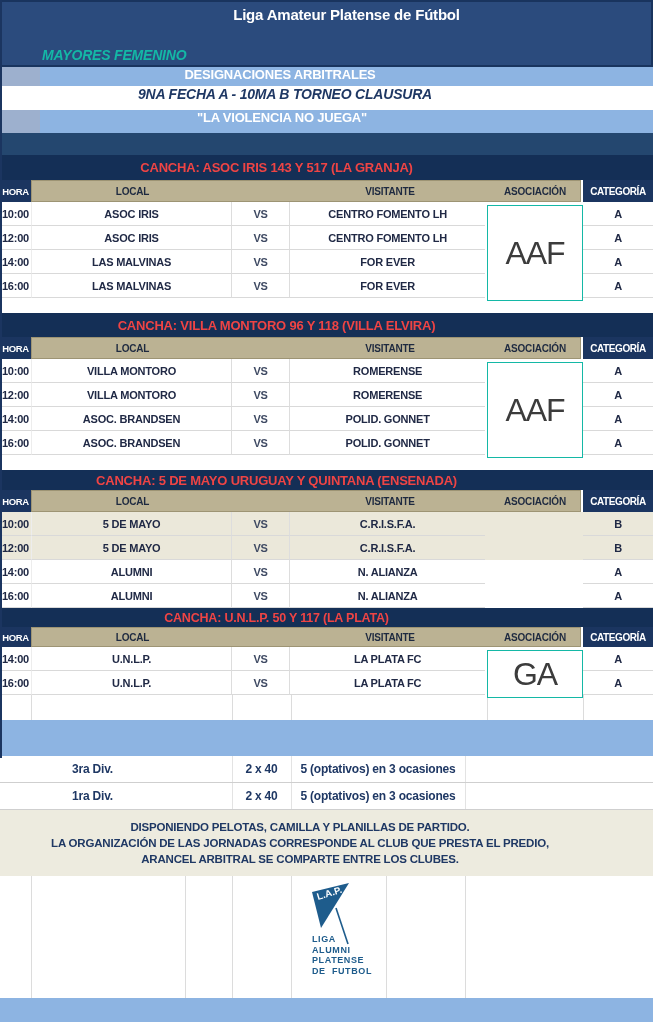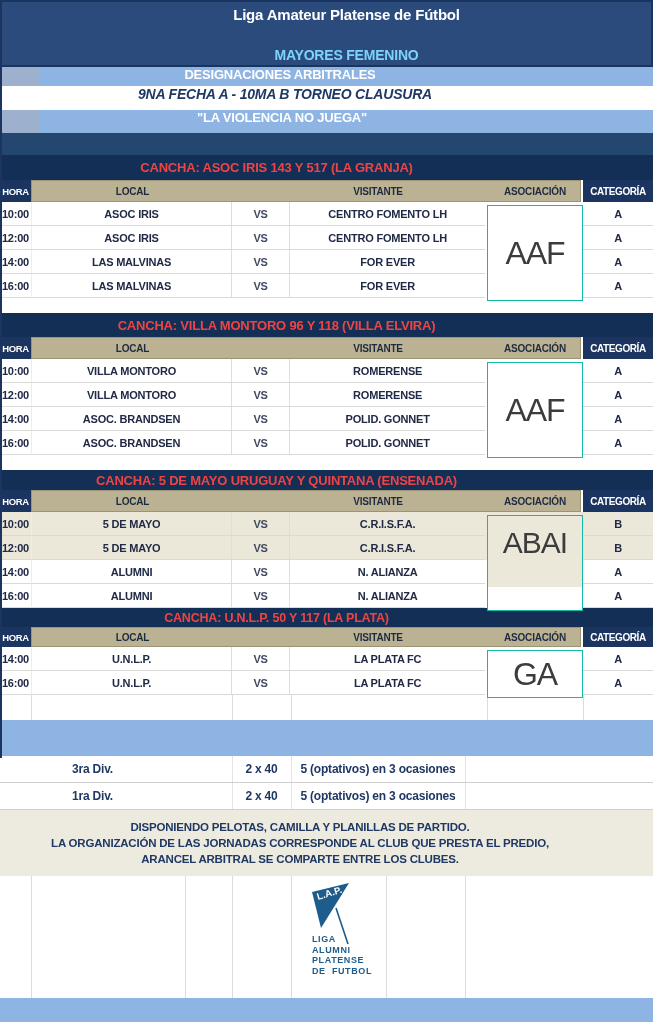--- a/index.html
+++ b/index.html
@@ -8,21 +8,21 @@
     font-family:"Liberation Sans",sans-serif;background:#fff;
     -webkit-font-smoothing:antialiased;
   }
   
   .left-edge{position:absolute;left:0;top:0;width:2px;height:758px;background:#1B3560;z-index:5;}
 
   
   .top-block{height:67px;background:#2B4B7D;border:2px solid #19345E;box-sizing:border-box;
     display:flex;flex-direction:column;justify-content:space-between;padding:4px 0 2px 40px;}
   .top-title{color:#fff;font-weight:700;font-size:15px;text-align:center;letter-spacing:-0.2px;}
-  .top-category{color:#7dd3fc;font-weight:700;font-size:14px;text-align:center;letter-spacing:-0.2px;}
+  .top-category{color:#14b8a6;font-weight:700;font-size:14px;letter-spacing:-0.2px;font-style:italic;}
 
   .band{position:relative;display:flex;align-items:flex-start;justify-content:center;}
   .band-blue{height:19px;background:#8DB4E2;}
   .band-blue .leftcell{position:absolute;left:2px;top:0;bottom:0;width:38px;background:#9DB0CE;}
   .band-blue .txt{color:#fff;font-weight:700;font-size:13px;letter-spacing:-0.2px;z-index:1;padding-right:93px;}
   .band-white{height:24px;background:#fff;}
   .band-white .txt{color:#1F3864;font-weight:700;font-style:italic;font-size:14px;padding-right:83px;letter-spacing:-0.2px;}
   .band-blue2{height:23px;background:#8DB4E2;}
   .band-blue2 .leftcell{position:absolute;left:2px;top:0;bottom:0;width:38px;background:#9DB0CE;}
   .band-blue2 .txt{color:#fff;font-weight:700;font-size:13px;padding-right:89px;letter-spacing:-0.2px;z-index:1;}
@@ -34,21 +34,21 @@
     display:flex;align-items:center;justify-content:center;padding-right:100px;height:25px;}
   .v1 .cancha{height:24px;} .v2 .cancha{height:20px;} .v3 .cancha{height:19px;font-size:12.5px;}
   .colhead{position:relative;height:22px;display:flex;}
   .v3 .colhead{height:20px;}
   .ch-hora{width:31px;background:#1B3560;color:#fff;font-weight:700;font-size:9.5px;letter-spacing:-0.4px;
     display:flex;align-items:center;justify-content:center;}
   .tan{position:relative;width:550px;background:#BBB293;border:1px solid #9D9474;box-sizing:border-box;}
   .tan span{position:absolute;top:0;bottom:0;display:flex;align-items:center;justify-content:center;
     color:#1E2A40;font-weight:700;font-size:10px;letter-spacing:-0.2px;}
   .ch-local{left:0;width:201px;}
-  .ch-visit{left:248px;width:196px;}
+  .ch-visit{left:260px;width:196px;}
   .ch-asoc{left:456px;width:94px;}
   .ch-cat{width:70px;margin-left:2px;background:#1B3560;color:#fff;font-weight:700;font-size:10px;
     letter-spacing:-0.4px;display:flex;align-items:center;justify-content:center;}
   .rows{position:relative;}
   .mrow{display:flex;height:24px;background:#fff;}
   .mrow.beige{background:#EBE8DA;}
   .mrow>div{display:flex;align-items:center;justify-content:center;box-sizing:border-box;
     border-bottom:1px solid #D9D9D9;font-weight:700;font-size:11px;color:#202945;letter-spacing:-0.2px;}
   .c-hora{width:31px;}
   .c-local{width:201px;border-left:1px solid #EDEDED;}
@@ -246,23 +246,20 @@
             <div class="c-visit">N. ALIANZA</div>
             <div class="c-cat">A</div>
           </div>
           <div class="mrow">
             <div class="c-hora">16:00</div>
             <div class="c-local">ALUMNI</div>
             <div class="c-vs">VS</div>
             <div class="c-visit">N. ALIANZA</div>
             <div class="c-cat">A</div>
           </div>
-          <div class="asoc-cell split">
-            <span>ABAI</span>
-          </div>
         </div>
       </div>
       <div class="venue v3">
         <div class="cancha">CANCHA: U.N.L.P. 50 Y 117 (LA PLATA)</div>
         <div class="colhead">
           <div class="ch-hora">HORA</div>
           <div class="tan">
             <span class="ch-local">LOCAL</span>
             <span class="ch-visit">VISITANTE</span>
             <span class="ch-asoc">ASOCIACIÓN</span>

